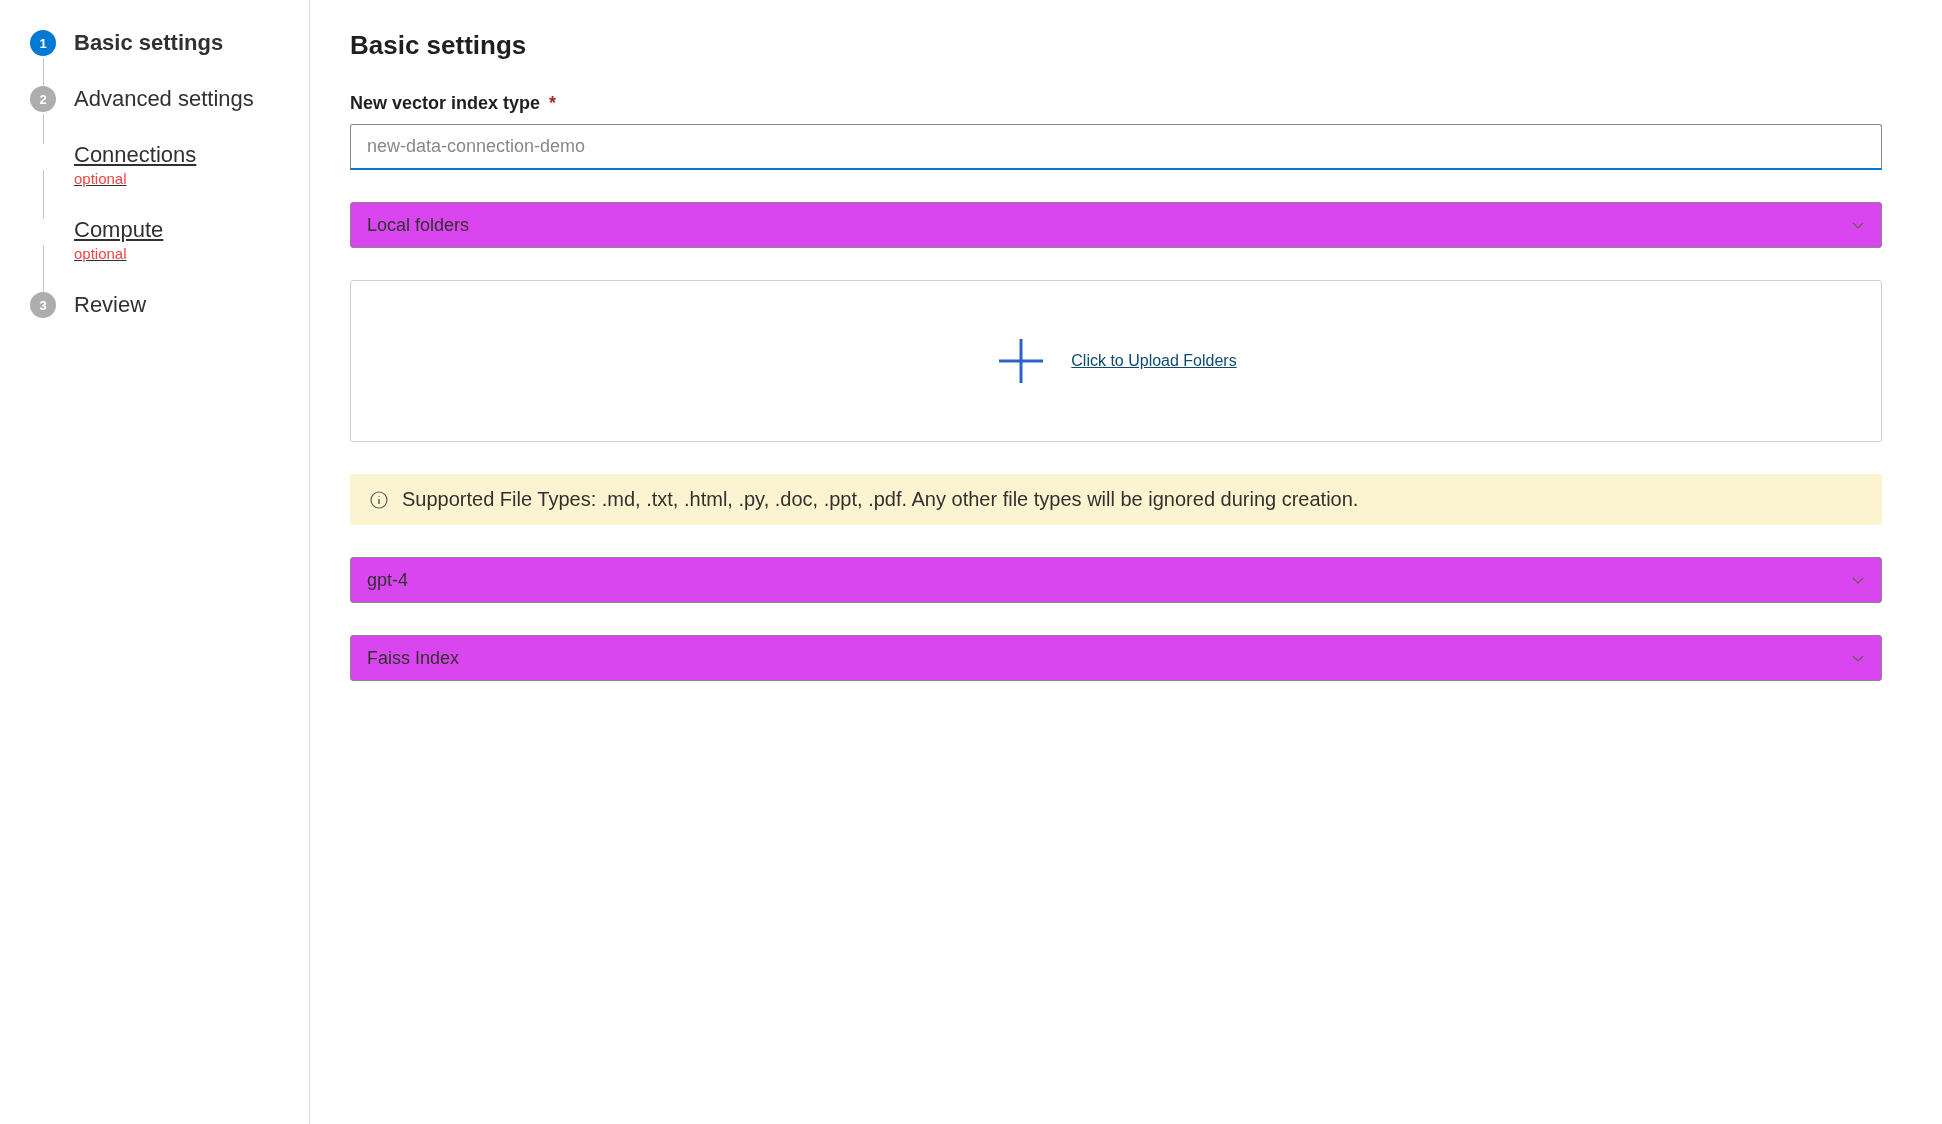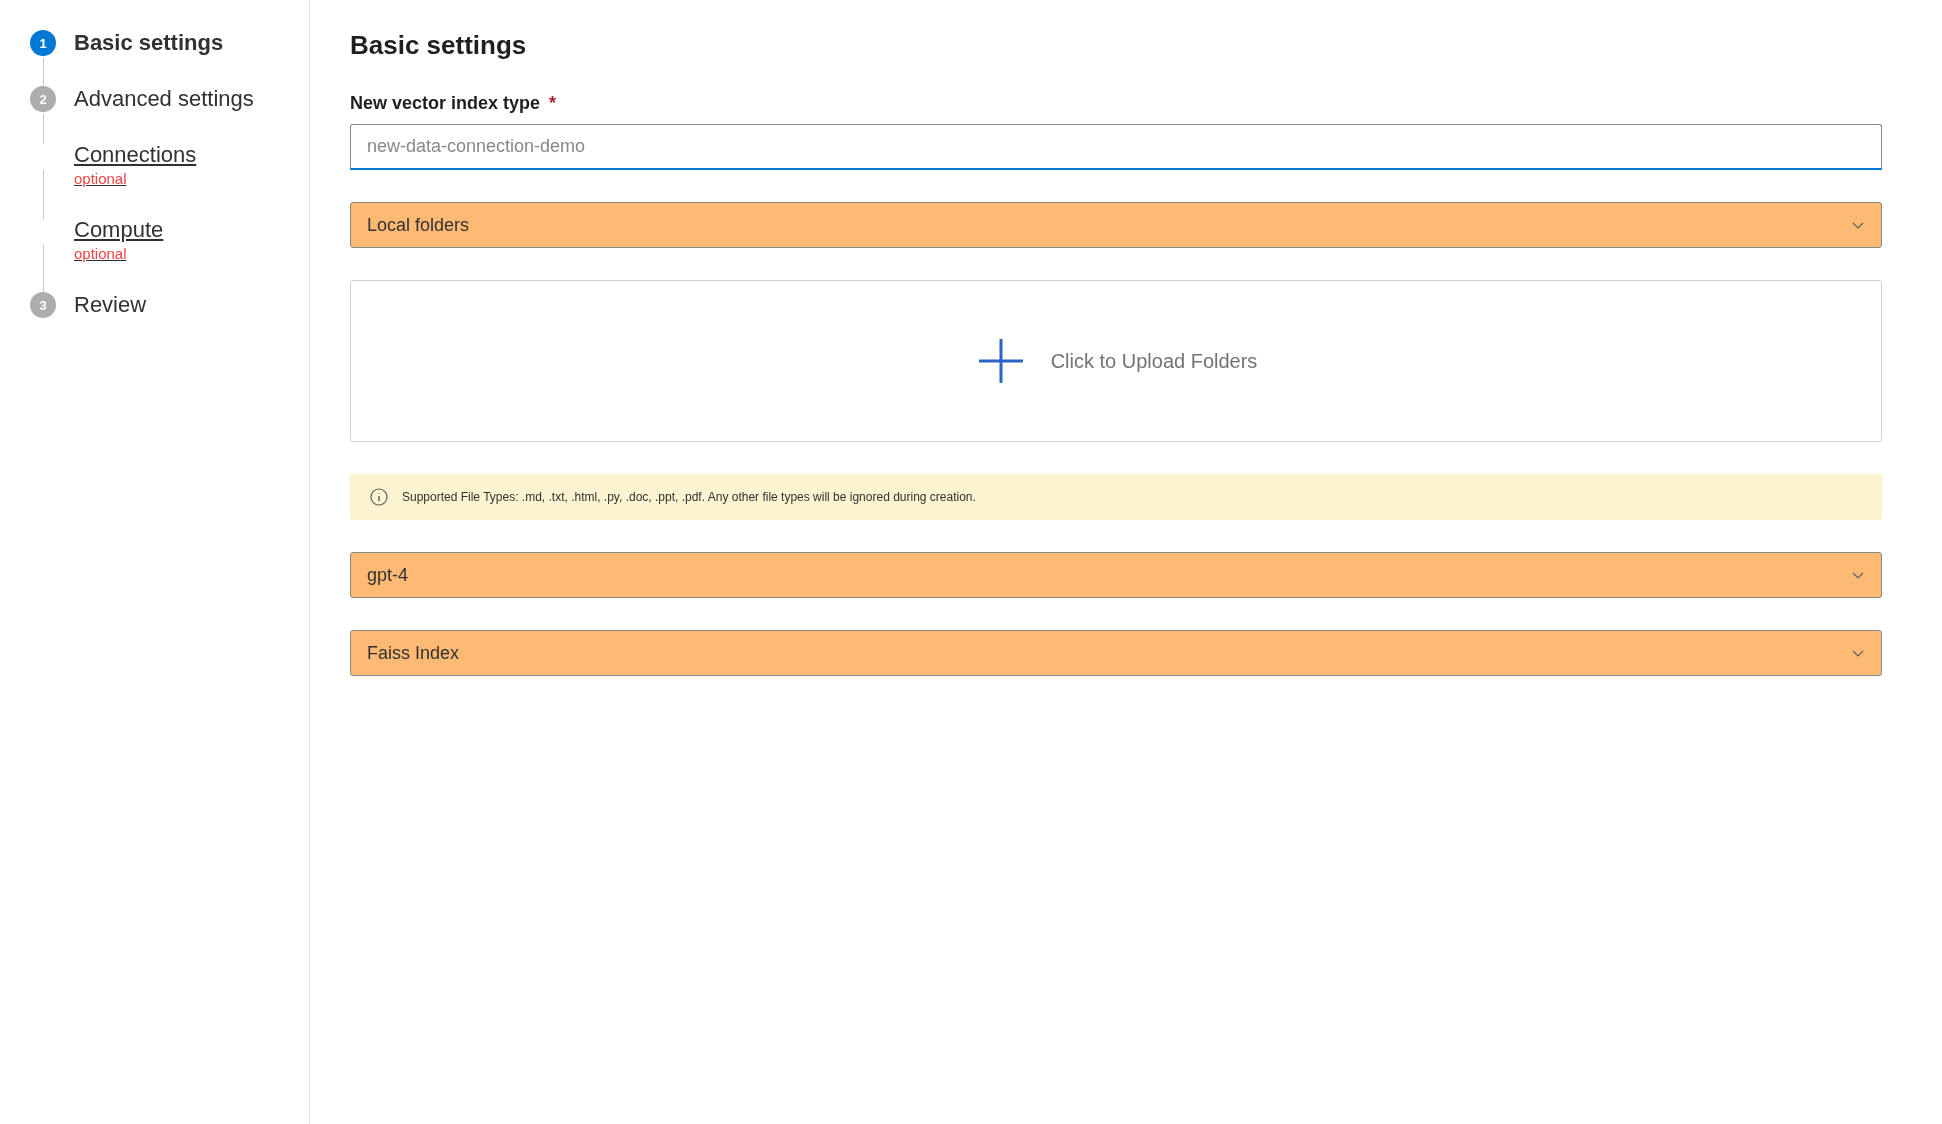--- a/index.html
+++ b/index.html
@@ -122,21 +122,21 @@
     .text-input::placeholder {
       color: #8a8886;
     }
     .select-box {
       width: 100%;
       height: 46px;
       padding: 0 16px;
       font-size: 18px;
       border: 1px solid #8a8886;
       border-radius: 3px;
-      background: #fdba74;
+      background: #d946ef;
       display: flex;
       align-items: center;
       justify-content: space-between;
       cursor: pointer;
       color: #323130;
     }
     .chevron-icon {
       width: 14px;
       height: 14px;
       flex-shrink: 0;
@@ -151,39 +151,40 @@
       justify-content: center;
       gap: 24px;
       cursor: pointer;
     }
     .plus-icon {
       width: 52px;
       height: 52px;
       flex-shrink: 0;
     }
     .upload-text {
-      font-size: 20px;
-      color: #737373;
+      font-size: 16px;
+      color: #0c4a6e;
+      text-decoration: underline;
     }
     .info-banner {
       background: #fcf4d0;
       padding: 14px 20px;
       display: flex;
       align-items: center;
       gap: 14px;
       margin-bottom: 32px;
       border-radius: 2px;
     }
     .info-icon {
       width: 18px;
       height: 18px;
       flex-shrink: 0;
     }
     .info-text {
-      font-size: 12px;
+      font-size: 20px;
       color: #323130;
     }
   </style>
 </head>
 <body>
 
 <nav class="sidebar">
   <ul class="step-list">
     <li class="step-item">
       <div class="step-line"></div>

